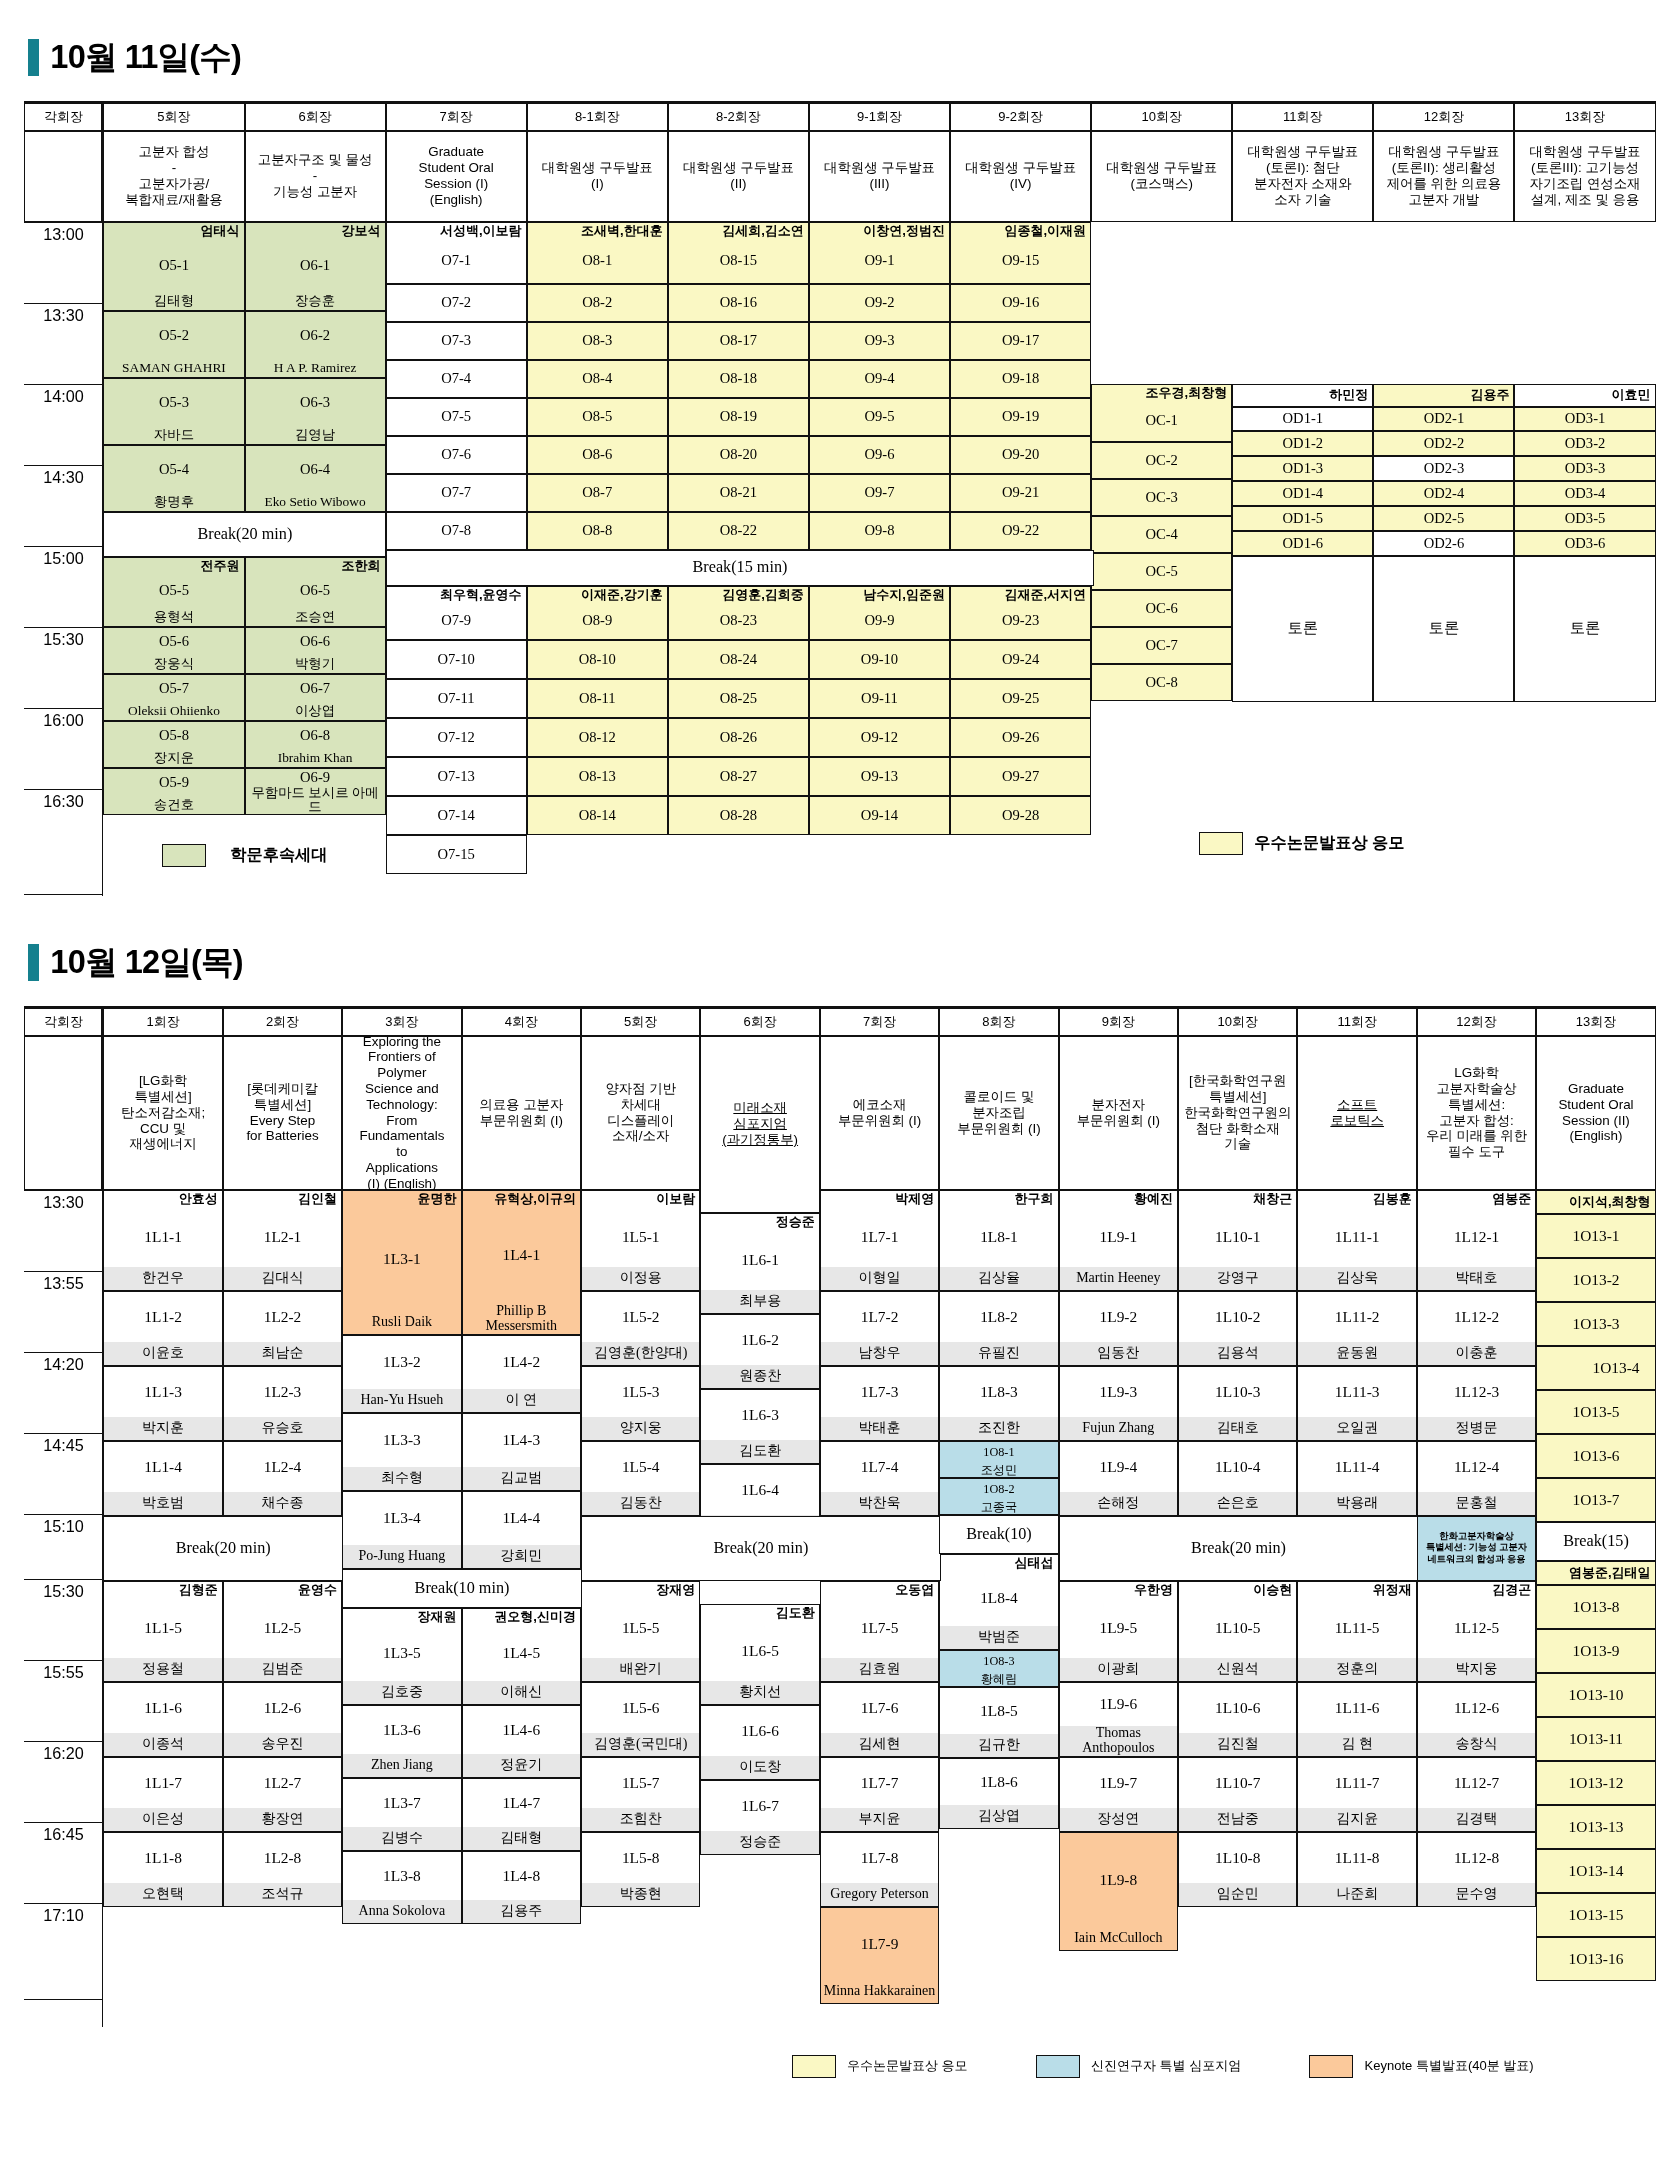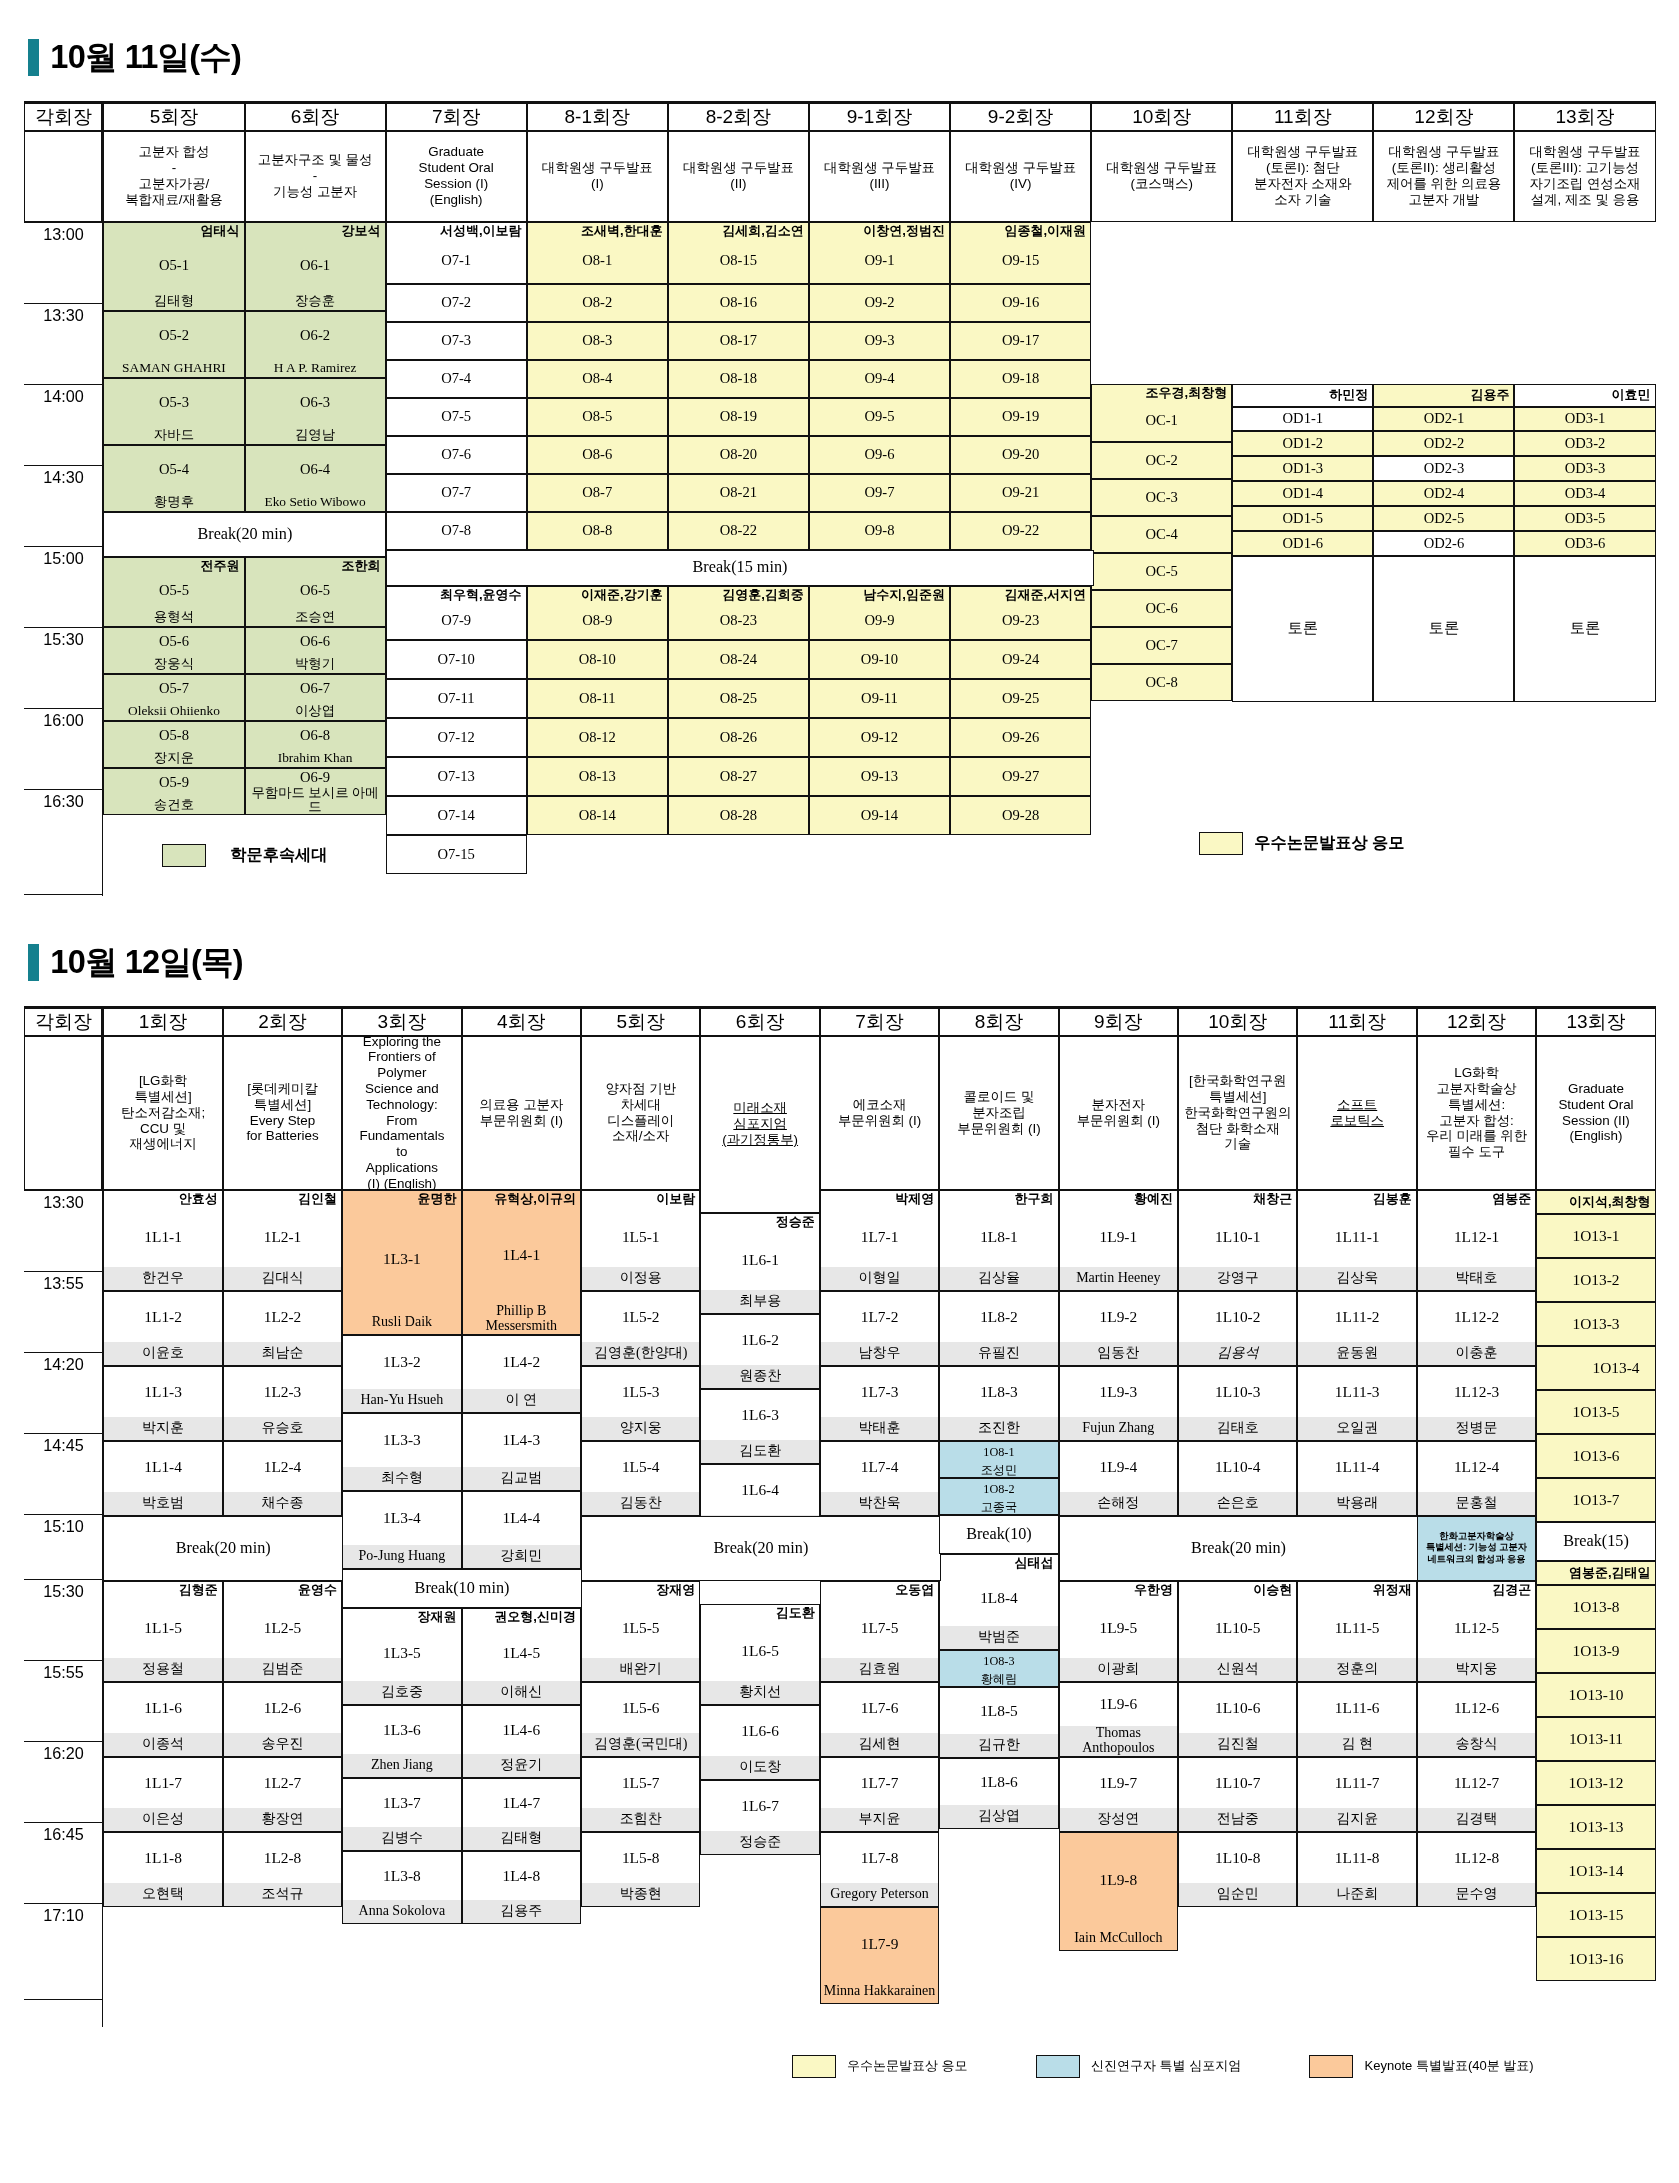--- a/index.html
+++ b/index.html
@@ -5,21 +5,21 @@
   html,body{margin:0;padding:0;background:#fff;}
   body{width:1680px;font-family:"Liberation Sans",sans-serif;color:#000;}
   .page{padding:21px 24.4px 32.5px 24.4px;}
   .title{display:flex;align-items:center;gap:11.4px;margin:14.6px 0 21px 3.2px;}
   .title .bar{width:11.4px;height:37px;background:#15808e;display:inline-block;}
   .title .txt{font-size:32.5px;font-weight:bold;letter-spacing:-0.8px;}
   .tbl{display:flex;position:relative;border-top:2.4px solid #111;}
   .col{flex:1 1 0;display:flex;flex-direction:column;min-width:0;}
   .timecol{flex:0 0 78px;border-right:0.8px solid #111;}
   .box{box-sizing:border-box;border:0.8px solid #111;background:#fff;position:relative;}
-  .head{height:28px;display:flex;align-items:center;justify-content:center;font-size:19px;border-bottom-width:1.6px;}
+  .head{height:28px;display:flex;align-items:center;justify-content:center;font-size:13px;border-bottom-width:1.6px;}
   .session{display:flex;align-items:center;justify-content:center;text-align:center;font-size:13.4px;line-height:1.18;white-space:pre-line;padding:1.6px 0.8px;}
   .session.u{text-decoration:underline;}
   .tbox{box-sizing:border-box;border-top:0.8px solid #111;font-size:16.2px;padding-top:2.4px;text-align:center;}
   .timecol .tbox:last-child{border-bottom:0.8px solid #111;}
   .cell{display:flex;flex-direction:column;}
   .ch{font-weight:bold;font-size:13px;text-align:right;padding:1.6px 4.1px 0 0;line-height:1.1;white-space:nowrap;overflow:hidden;}
   .ch.only{flex:1;display:flex;align-items:center;justify-content:flex-end;padding:0 4.1px 0 0;}
   .co{flex:1;display:flex;align-items:center;justify-content:center;font-family:"Liberation Serif",serif;font-size:15.4px;padding:0.8px 0;}
   .nm{min-height:23px;display:flex;align-items:center;justify-content:center;font-family:"Liberation Serif",serif;font-size:14px;line-height:1.05;text-align:center;}
   .nm.band{background:#e7e7e7;}
@@ -967,21 +967,21 @@
 한국화학연구원의
 첨단 화학소재
 기술</div>
           <div class="box cell bg-white" style="height: 101px; flex: 0 0 101px;">
             <div class="ch">채창근</div>
             <div class="co">1L10-1</div>
             <div class="nm band" style="white-space: pre-line;">강영구</div>
           </div>
           <div class="box cell bg-white" style="height: 75px; flex: 0 0 75px;">
             <div class="co">1L10-2</div>
-            <div class="nm band" style="white-space: pre-line; font-style: italic;">김용석</div>
+            <div class="nm band" style="white-space: pre-line;">김용석</div>
           </div>
           <div class="box cell bg-white" style="height: 75px; flex: 0 0 75px;">
             <div class="co">1L10-3</div>
             <div class="nm band" style="white-space: pre-line;">김태호</div>
           </div>
           <div class="box cell bg-white" style="height: 75px; flex: 0 0 75px;">
             <div class="co">1L10-4</div>
             <div class="nm band" style="white-space: pre-line;">손은호</div>
           </div>
           <div class="box spacer" style="height: 65px; flex: 0 0 65px;"></div>

